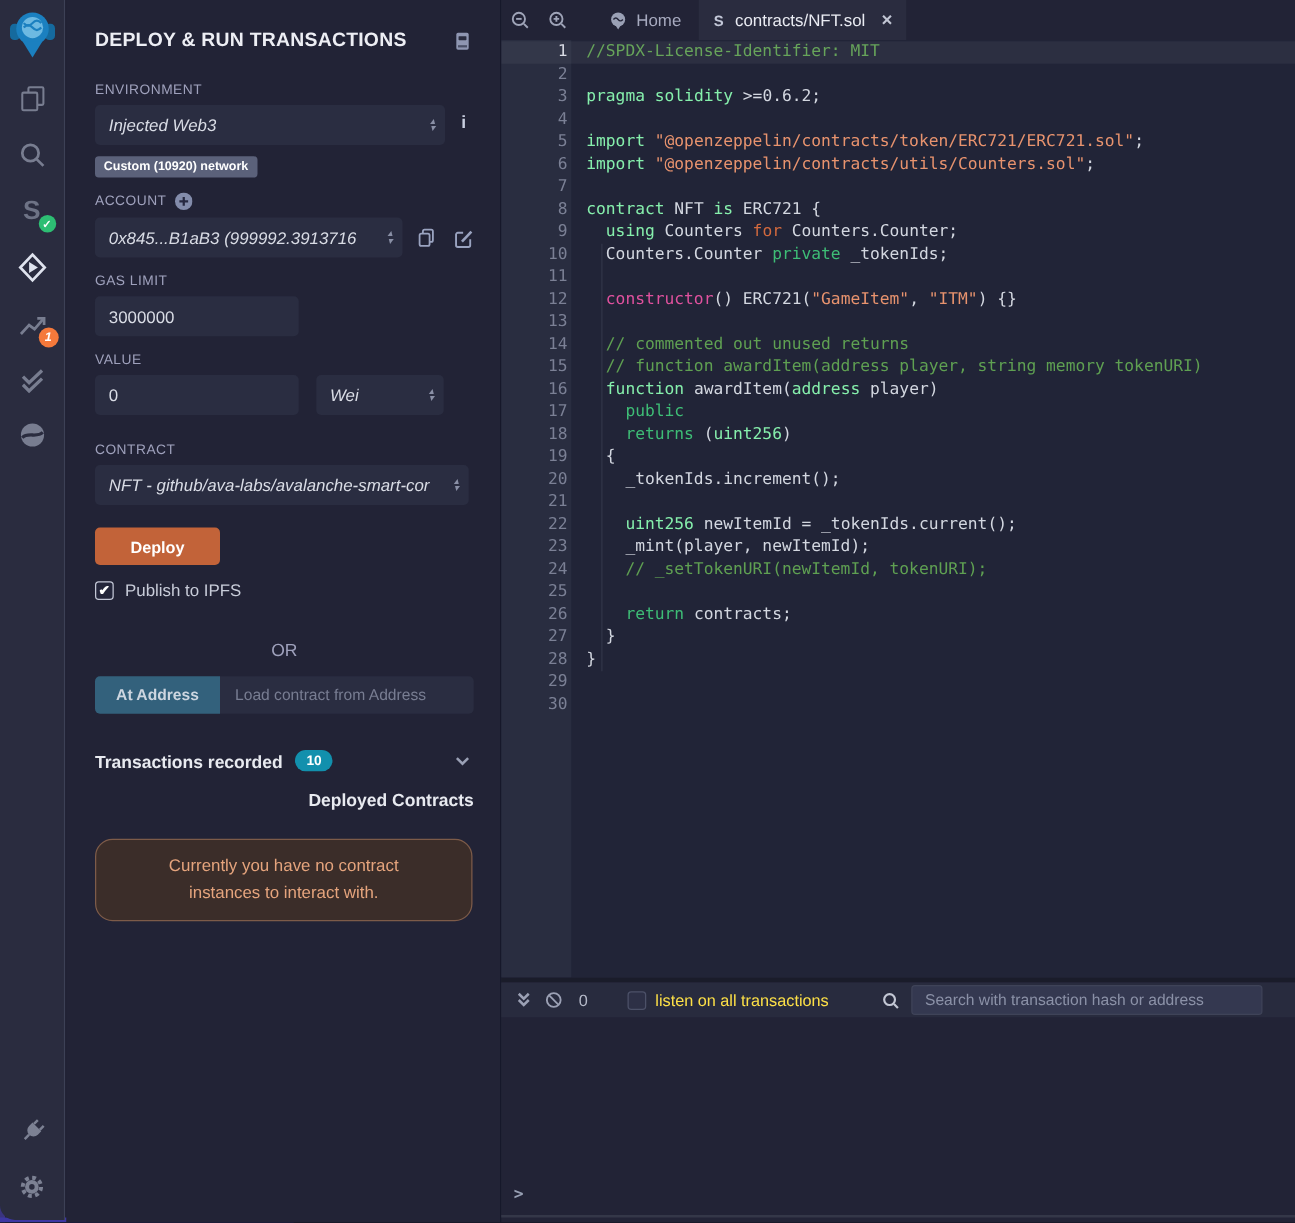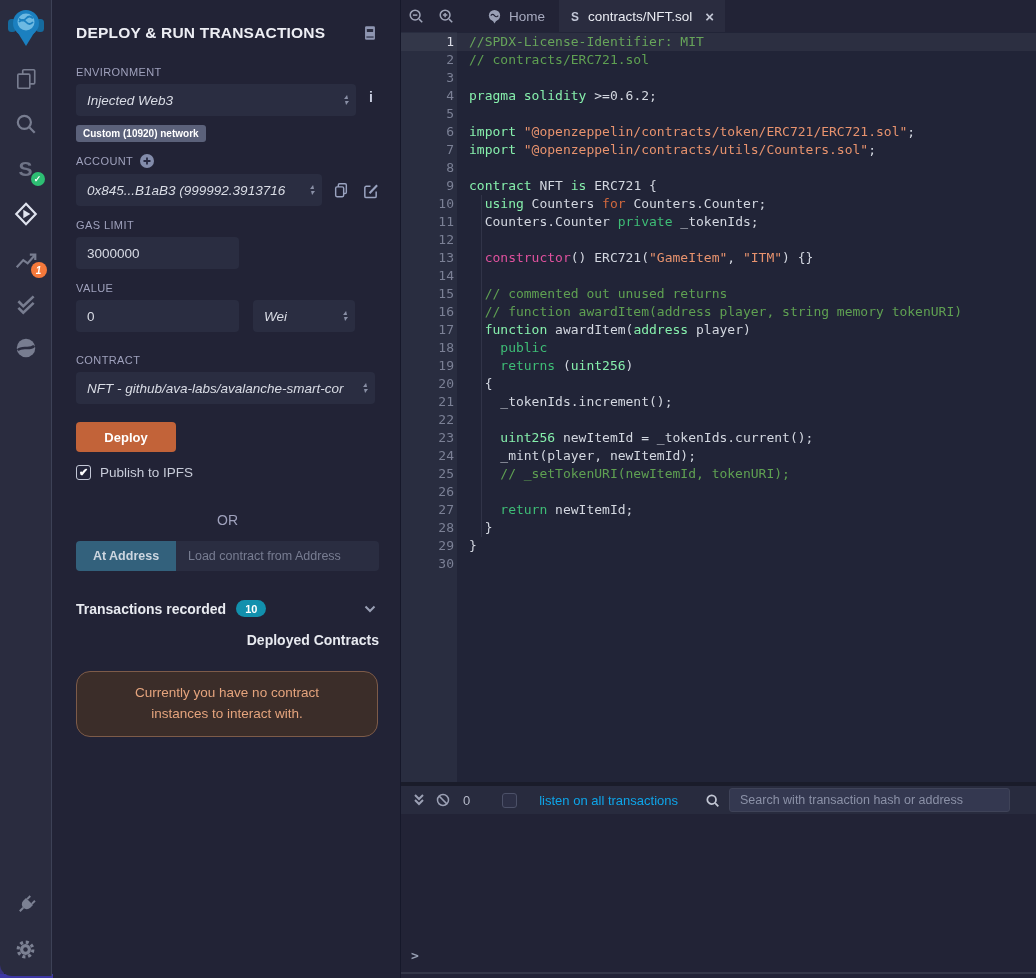--- a/index.html
+++ b/index.html
@@ -135,21 +135,21 @@
   .tk-c { color:#5fa052; } .tk-k { color:#86efac; } .tk-f { color:#d2693e; }
   .tk-s { color:#e8936e; } .tk-g { color:#3ebd76; } .tk-x { color:#e0519e; } .tk-p { color:#d3d7e0; }
   .line-hl { position:absolute; left:0; right:0; top:1px; height:18px; background:rgba(255,255,255,.05); pointer-events:none; }
   .indent-guide { position:absolute; left:80px; top:163px; width:1px; height:342px; background:#3a3e52; opacity:.65; }
 
   .term-divider { height:4px; background:#1a1c2a; cursor:row-resize; }
   .term-bar { height:28px; background:#282b3e; display:flex; align-items:center; padding:0 0 0 6px; }
   .tb-icon { display:flex; align-items:center; justify-content:center; width:24px; cursor:pointer; }
   .tb-count { font-size:13px; color:#b6bac9; margin:0 10px 0 8px; }
   .tb-check { width:15px; height:15px; border:1px solid #4c5168; border-radius:3px; background:#2d3046; margin-left:22px; cursor:pointer; }
-  .tb-listen { font-size:13px; color:#0ea5e9; margin-left:22px; }
+  .tb-listen { font-size:13px; color:#fde047; margin-left:7px; }
   .tb-search-icon { margin-left:auto; display:flex; cursor:pointer; }
   .term-search {
     width:281px; height:24px; margin:0 26px 0 9px; background:#343850; border:1px solid #3f4358; border-radius:3px;
     color:#d9dce5; font-size:12.5px; padding:0 10px; font-family:"Liberation Sans",sans-serif;
   }
   .term-search::placeholder { color:#8b91a7; }
   .terminal { position:relative; height:160px; background:#222336; border-bottom:2px solid #343748; }
   .term-prompt {
     position:absolute; left:10px; bottom:9px; font-family:"DejaVu Sans Mono", monospace;
     font-size:13px; font-weight:bold; color:#98a0b4;
@@ -421,21 +421,20 @@
           <div class="ln">24</div>
           <div class="ln">25</div>
           <div class="ln">26</div>
           <div class="ln">27</div>
           <div class="ln">28</div>
           <div class="ln">29</div>
           <div class="ln">30</div>
         </div>
       <div class="code">
           <div class="code-line"><span class="tk-c">//SPDX-License-Identifier: MIT</span></div>
-          <div class="code-line"><span class="tk-c">// contracts/ERC721.sol</span></div>
           <div class="code-line"></div>
           <div class="code-line"><span class="tk-k">pragma</span><span class="tk-p"> </span><span class="tk-k">solidity</span><span class="tk-p"> &gt;=0.6.2;</span></div>
           <div class="code-line"></div>
           <div class="code-line"><span class="tk-k">import</span><span class="tk-p"> </span><span class="tk-s">"@openzeppelin/contracts/token/ERC721/ERC721.sol"</span><span class="tk-p">;</span></div>
           <div class="code-line"><span class="tk-k">import</span><span class="tk-p"> </span><span class="tk-s">"@openzeppelin/contracts/utils/Counters.sol"</span><span class="tk-p">;</span></div>
           <div class="code-line"></div>
           <div class="code-line"><span class="tk-k">contract</span><span class="tk-p"> NFT </span><span class="tk-k">is</span><span class="tk-p"> ERC721 {</span></div>
           <div class="code-line"><span class="tk-p">  </span><span class="tk-k">using</span><span class="tk-p"> Counters </span><span class="tk-f">for</span><span class="tk-p"> Counters.Counter;</span></div>
           <div class="code-line"><span class="tk-p">  Counters.Counter </span><span class="tk-g">private</span><span class="tk-p"> _tokenIds;</span></div>
           <div class="code-line"></div>
@@ -446,21 +445,21 @@
           <div class="code-line"><span class="tk-p">  </span><span class="tk-k">function</span><span class="tk-p"> awardItem(</span><span class="tk-k">address</span><span class="tk-p"> player)</span></div>
           <div class="code-line"><span class="tk-p">    </span><span class="tk-g">public</span></div>
           <div class="code-line"><span class="tk-p">    </span><span class="tk-g">returns</span><span class="tk-p"> (</span><span class="tk-k">uint256</span><span class="tk-p">)</span></div>
           <div class="code-line"><span class="tk-p">  {</span></div>
           <div class="code-line"><span class="tk-p">    _tokenIds.increment();</span></div>
           <div class="code-line"></div>
           <div class="code-line"><span class="tk-p">    </span><span class="tk-k">uint256</span><span class="tk-p"> newItemId = _tokenIds.current();</span></div>
           <div class="code-line"><span class="tk-p">    _mint(player, newItemId);</span></div>
           <div class="code-line"><span class="tk-p">    </span><span class="tk-c">// _setTokenURI(newItemId, tokenURI);</span></div>
           <div class="code-line"></div>
-          <div class="code-line"><span class="tk-p">    </span><span class="tk-g">return</span><span class="tk-p"> newItemId;</span></div>
+          <div class="code-line"><span class="tk-p">    </span><span class="tk-g">return</span><span class="tk-p"> contracts;</span></div>
           <div class="code-line"><span class="tk-p">  }</span></div>
           <div class="code-line"><span class="tk-p">}</span></div>
           <div class="code-line"></div>
         </div>
     </div>
 
     <div class="term-divider"></div>
 
     <div class="term-bar">
       <span class="tb-icon">

